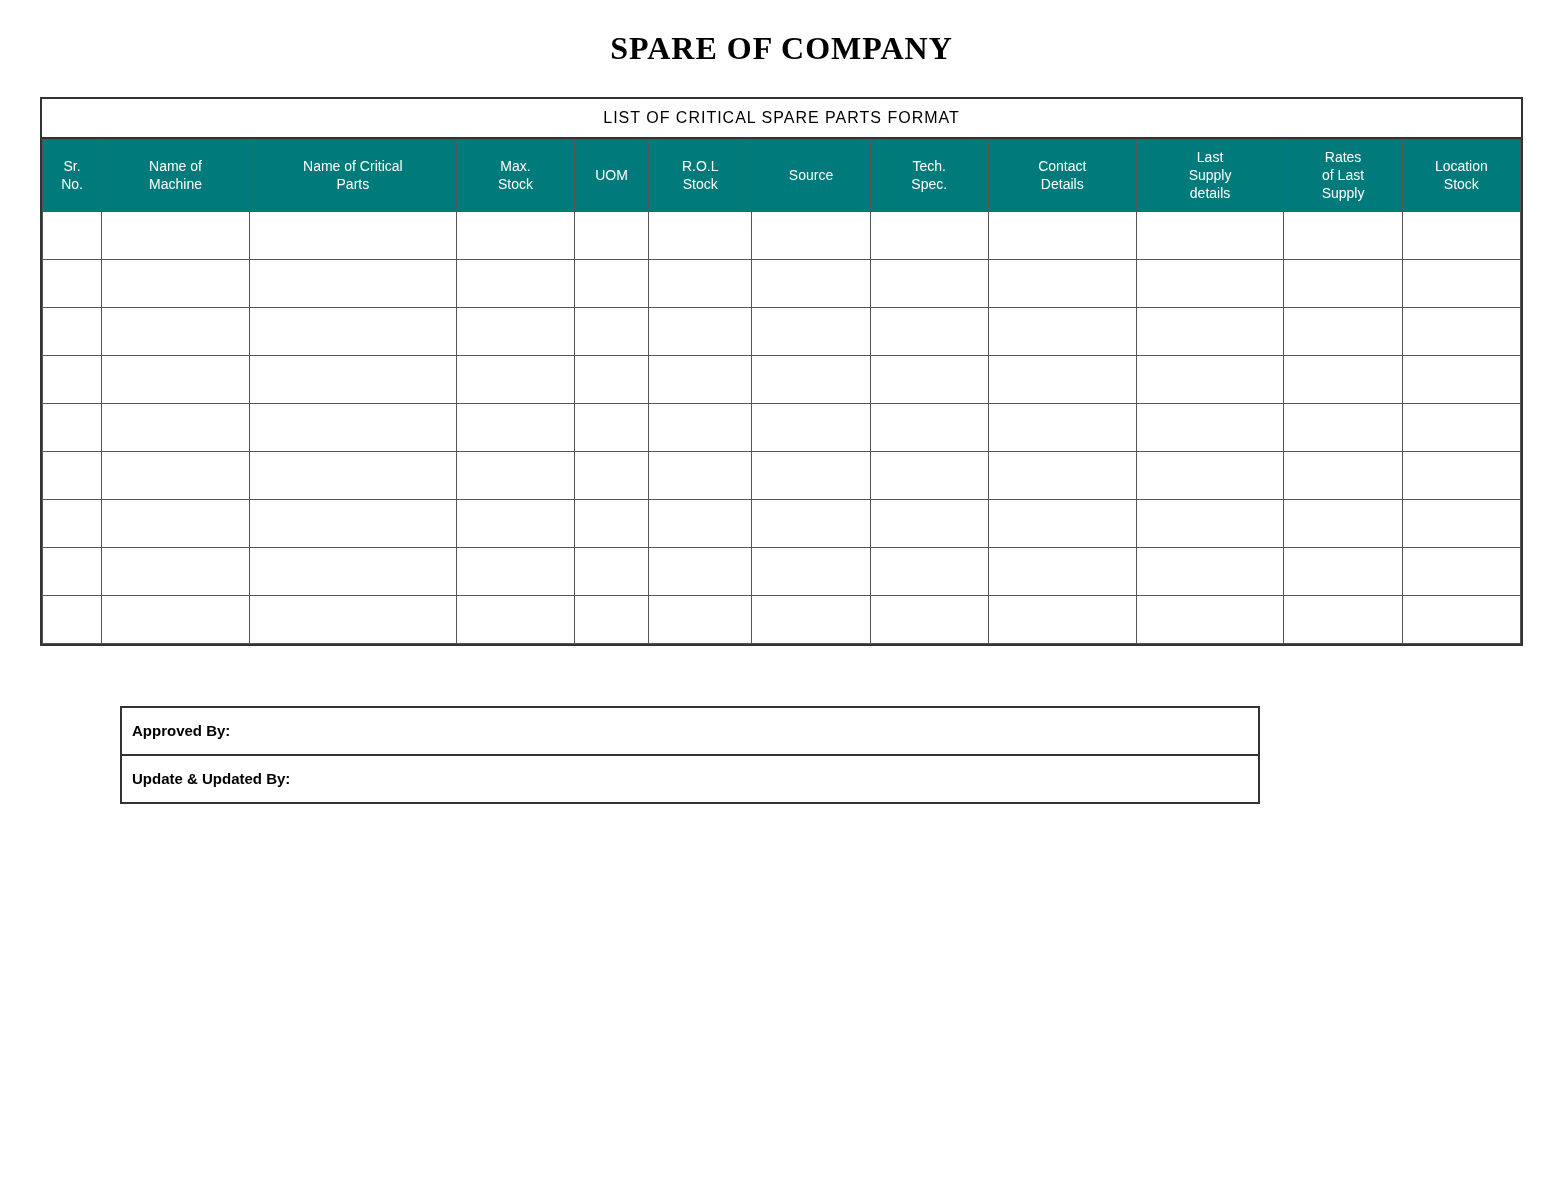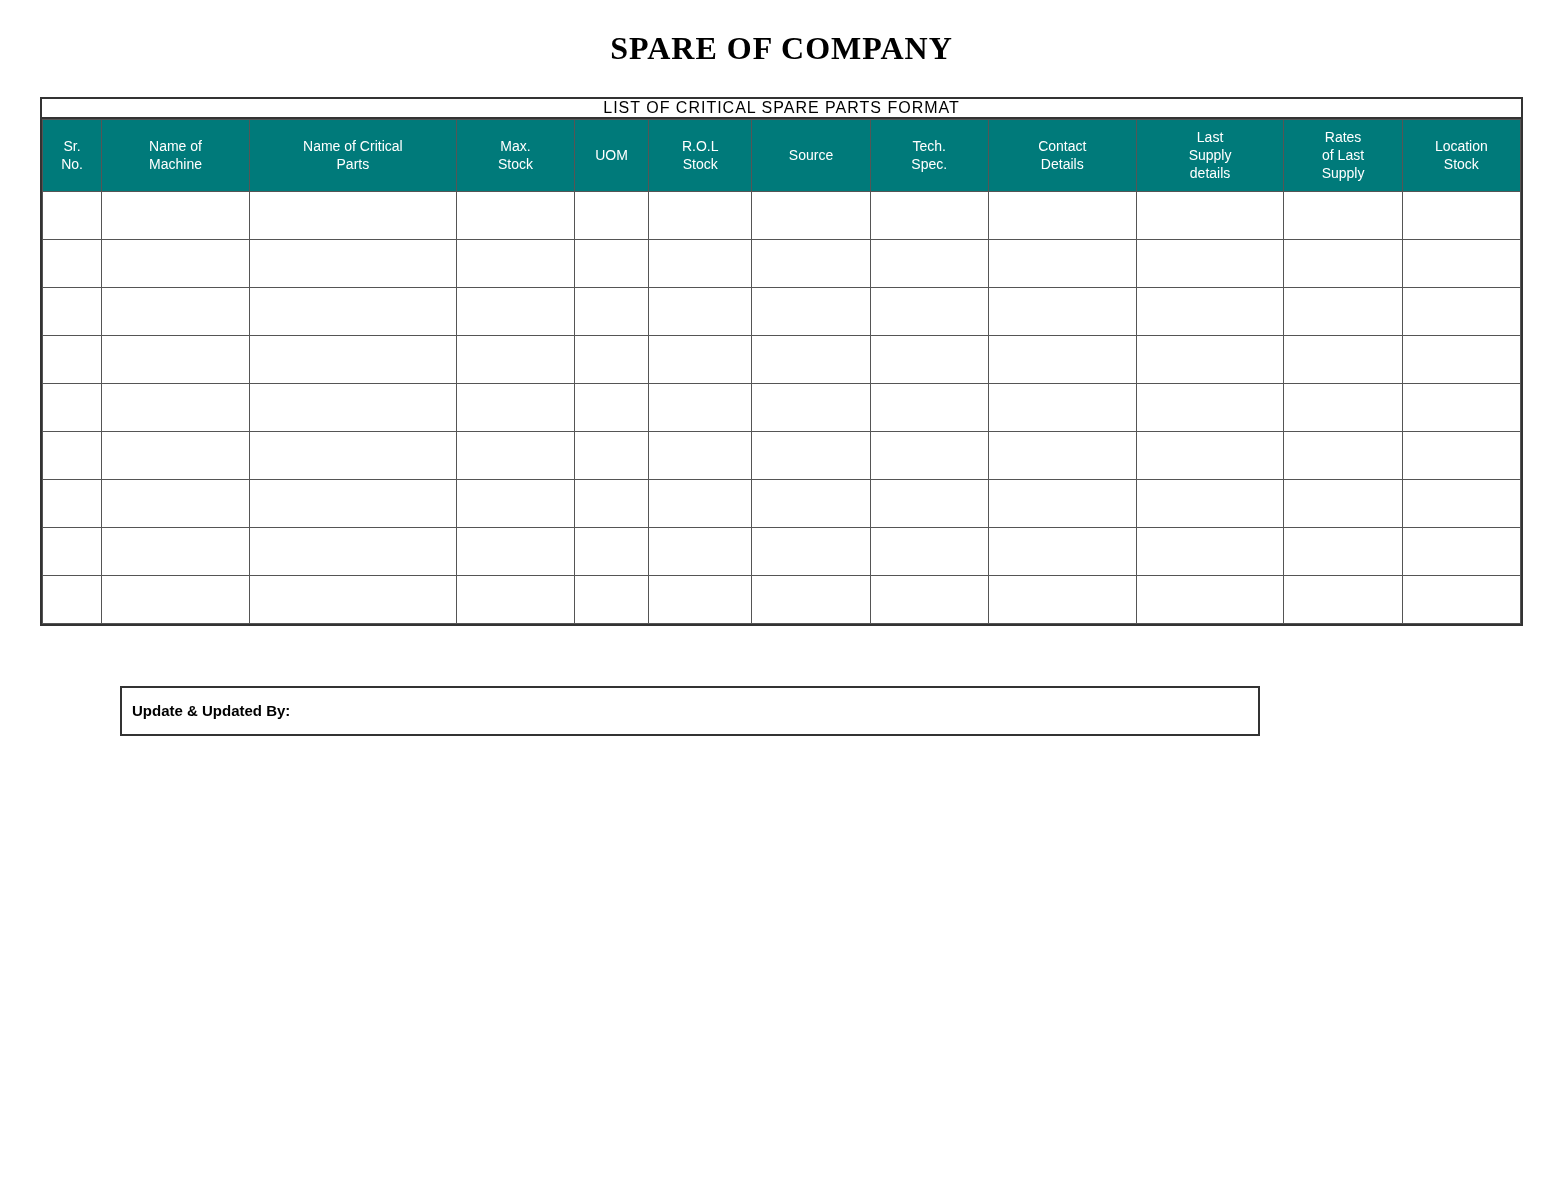--- a/index.html
+++ b/index.html
@@ -16,20 +16,21 @@
       font-weight: bold;
       margin-bottom: 30px;
       letter-spacing: 1px;
     }
     .table-wrapper {
       border: 2px solid #333;
       margin-bottom: 40px;
     }
     .table-header-title {
       text-align: center;
+      padding: 10px;
       font-size: 16px;
       letter-spacing: 1px;
       border-bottom: 2px solid #333;
       background: #fff;
       font-family: Arial, sans-serif;
     }
     table {
       width: 100%;
       border-collapse: collapse;
     }
@@ -234,16 +235,19 @@
           <td></td>
           <td></td>
         </tr>
       </tbody>
   </table>
 </div>
 
 <table class="footer-table">
   <tbody>
   <tr>
+    <td><strong>Approved By:</strong></td>
+  </tr>
+  <tr>
     <td><strong>Update &amp; Updated By:</strong></td>
   </tr>
 </tbody>
   </table>
 
 </body></html>

